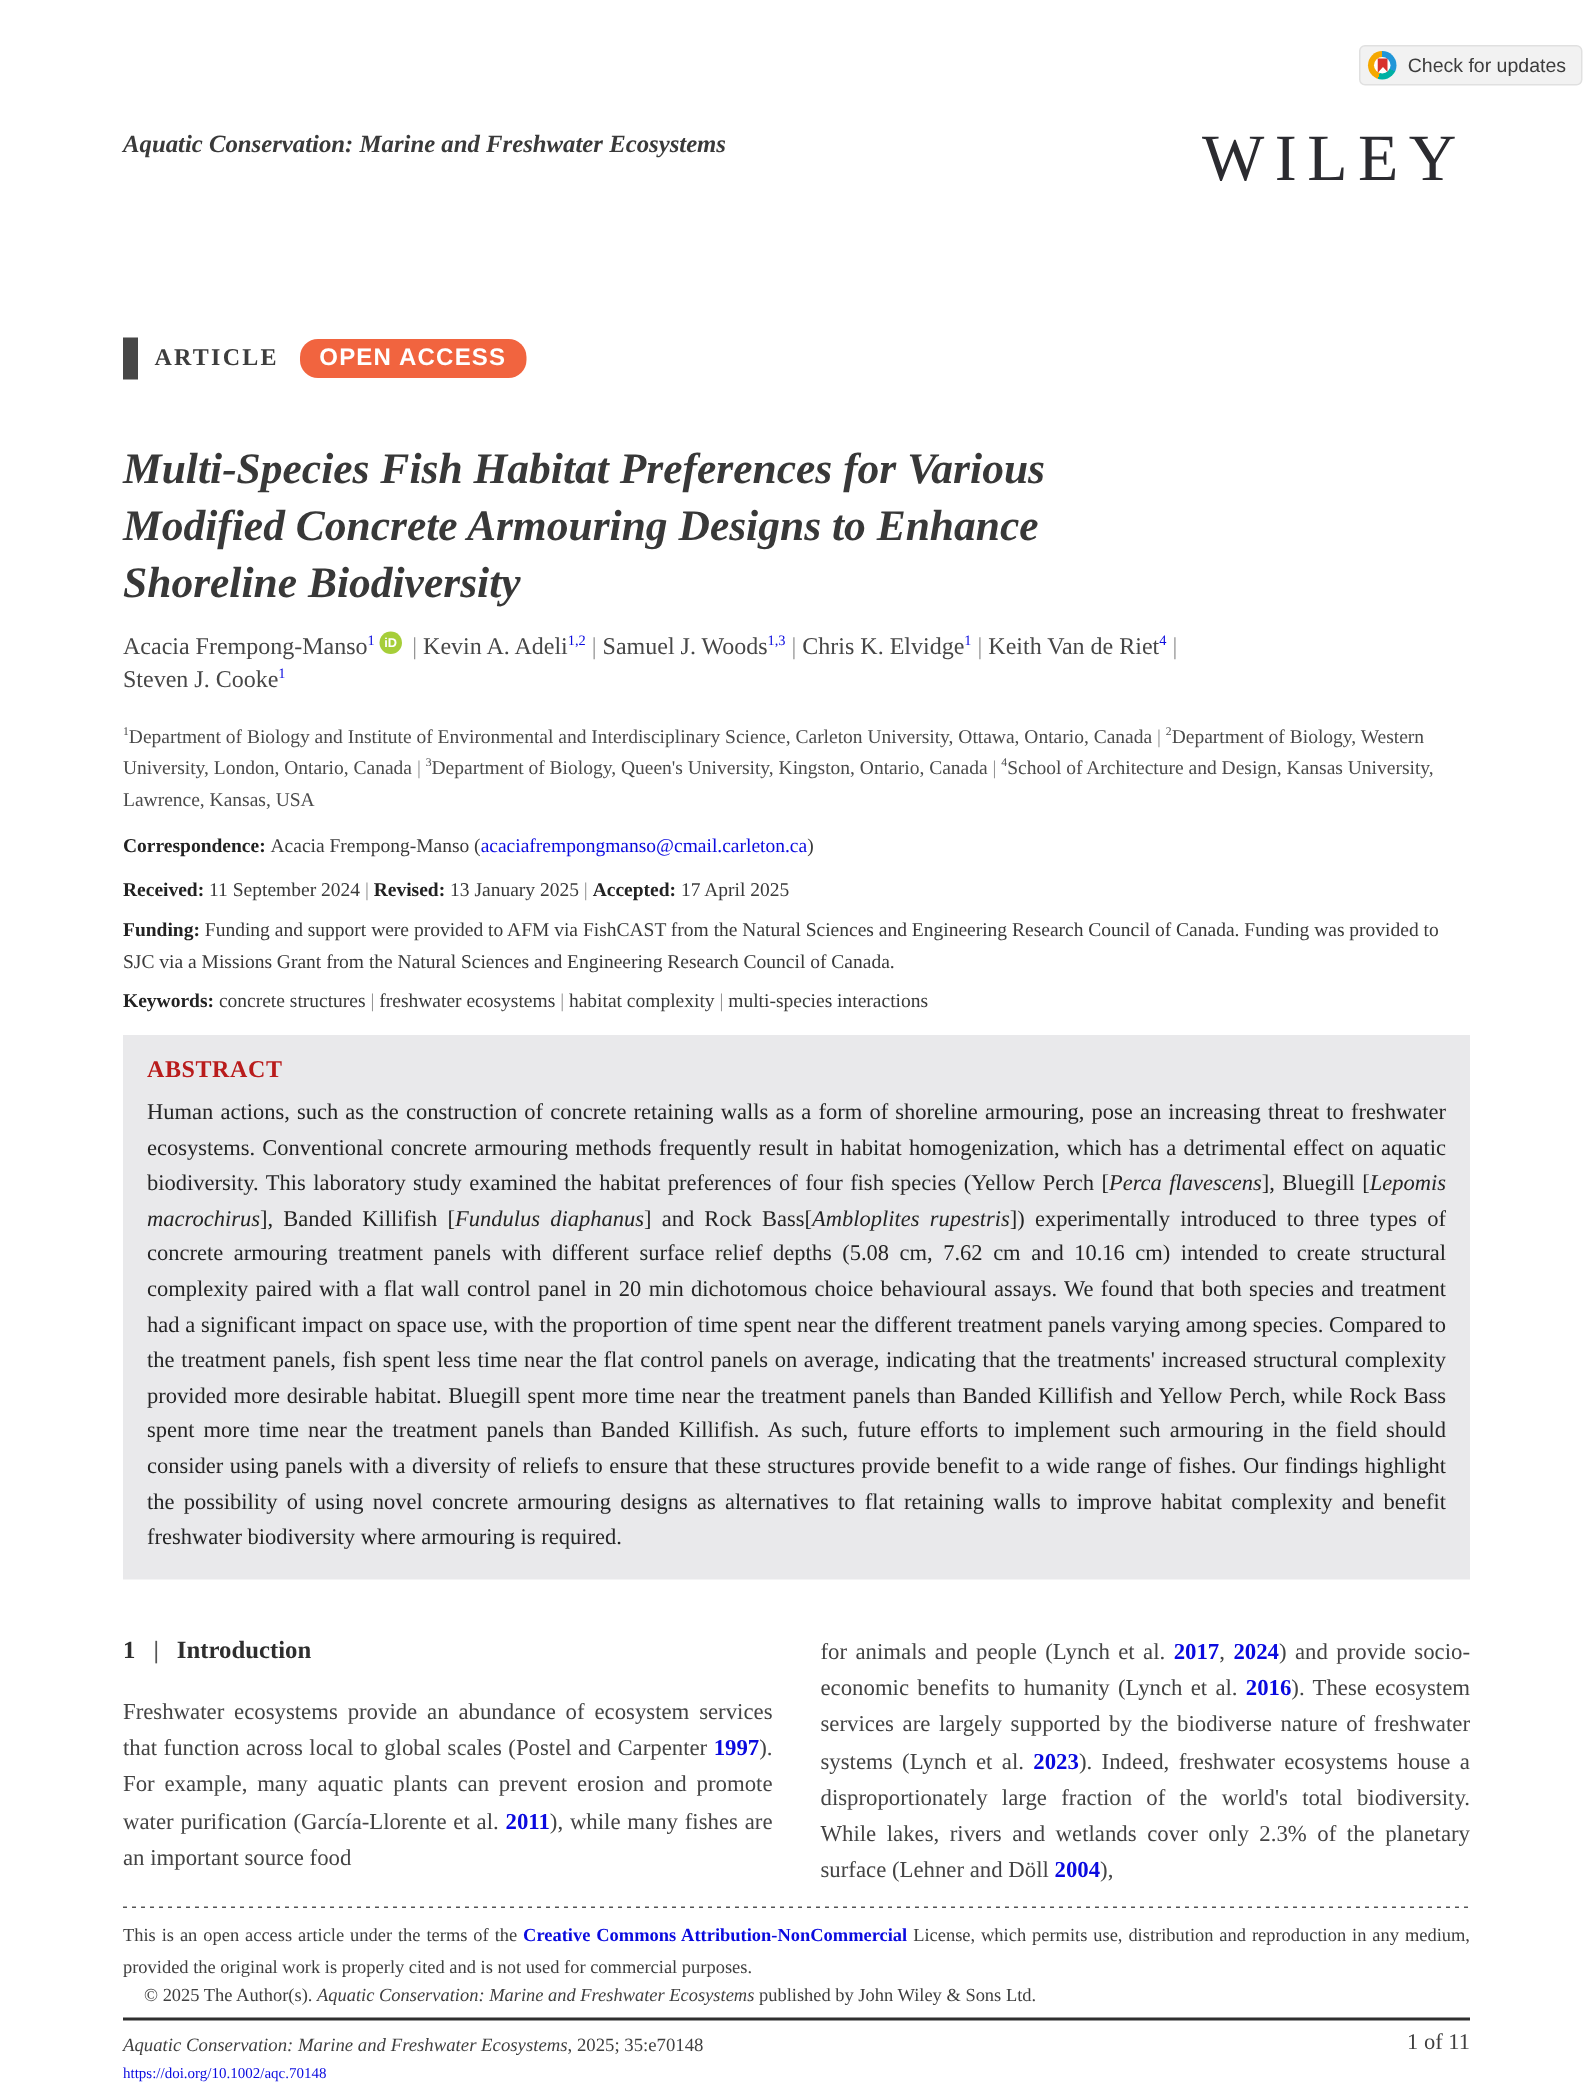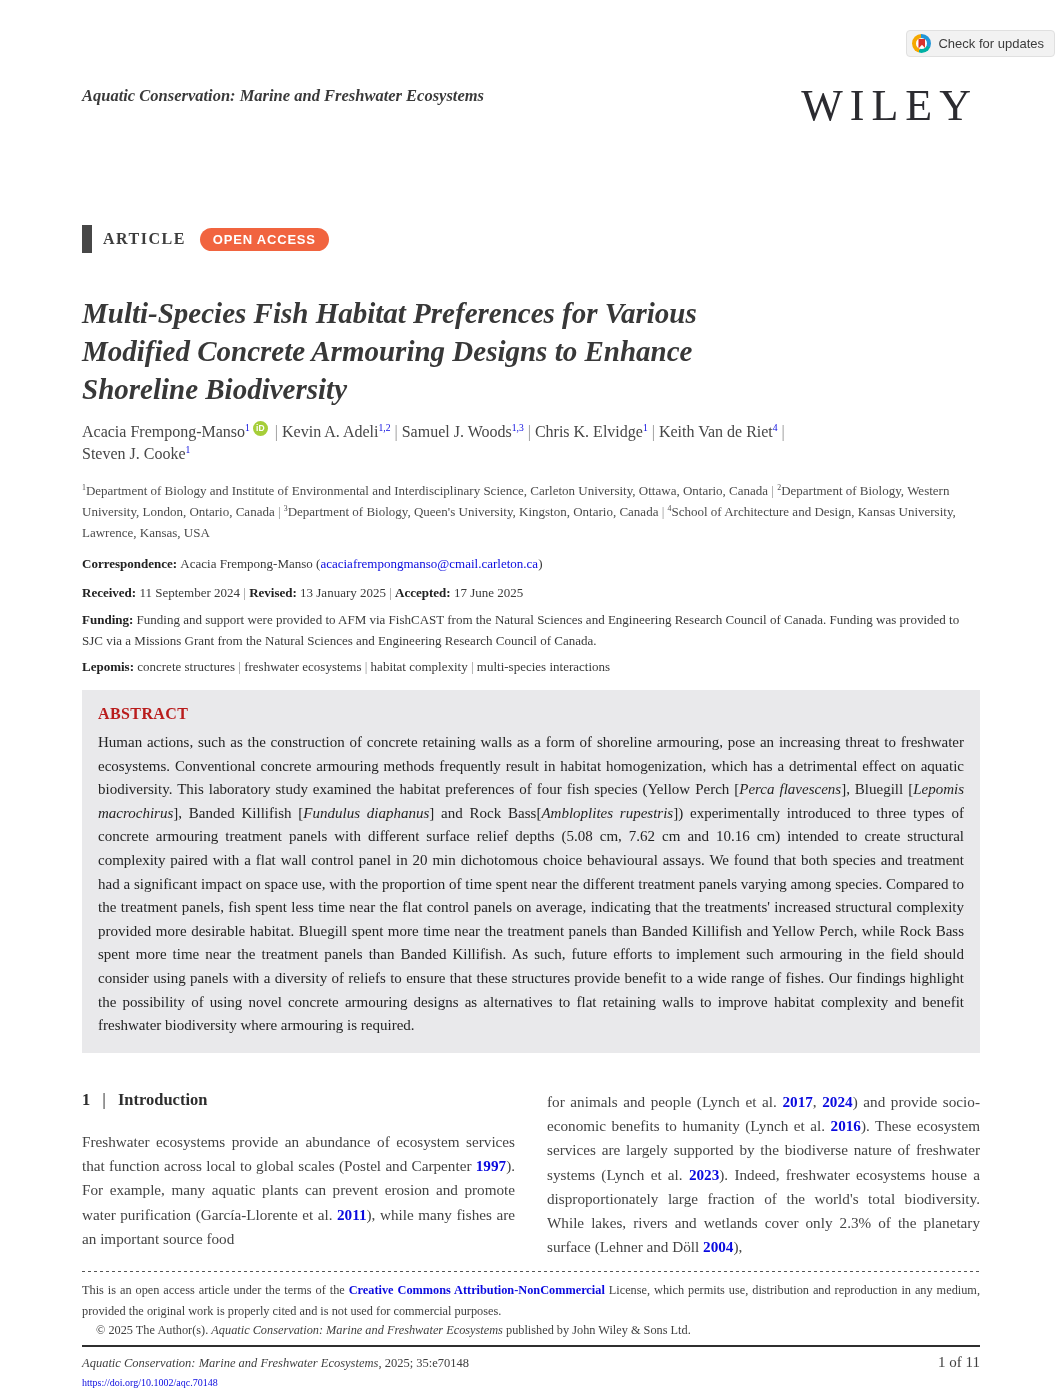--- a/index.html
+++ b/index.html
@@ -25,21 +25,21 @@
 
   
   .journal-name{position:absolute;left:82px;top:58px;font-size:16.5px;font-weight:bold;font-style:italic;color:#3a3a3a;}
   .wiley{position:absolute;right:80px;top:52px;font-size:44px;letter-spacing:7px;color:#2b2b30;}
 
   
   .article-row{position:absolute;left:82px;top:197px;display:flex;align-items:center;}
   .type-marker{width:10px;height:28px;background:#474747;margin-right:11px;}
   .type-label{font-size:16px;font-weight:bold;letter-spacing:1.5px;color:#3d3d3d;}
   .oa-pill{margin-left:14px;background:#f1643f;color:#ffffff;border-radius:12px;padding:4px 13px;
-    font-family:"Liberation Sans", sans-serif;font-size:13px;font-weight:bold;letter-spacing:0.8px;}
+    font-family:"Liberation Sans", sans-serif;font-size:16px;font-weight:bold;letter-spacing:0.8px;}
 
   
   .title{position:absolute;left:82px;top:266px;width:860px;font-size:29px;line-height:38px;
     font-weight:bold;color:#383838;font-style:italic;}
 
   
   .authors{position:absolute;left:82px;top:393px;width:860px;font-size:16px;line-height:22px;color:#474747;}
   .orcid{display:inline-block;width:15px;height:15px;border-radius:50%;background:#a6ce39;color:#ffffff;
     font-family:"Liberation Sans", sans-serif;font-size:8.5px;font-weight:bold;text-align:center;
     line-height:15px;vertical-align:top;margin:0 3px;cursor:pointer;}
@@ -102,23 +102,23 @@
   </div>
 
   <div class="authors">
     <span><span>Acacia Frempong-Manso</span><span class="sup lk">1</span></span><span class="orcid">iD</span><span><span class="g">  |  </span><span>Kevin A. Adeli</span><span class="sup lk">1,2</span><span class="g">  |  </span><span>Samuel J. Woods</span><span class="sup lk">1,3</span><span class="g">  |  </span><span>Chris K. Elvidge</span><span class="sup lk">1</span><span class="g">  |  </span><span>Keith Van de Riet</span><span class="sup lk">4</span><span class="g">  |</span></span><br>
     <span><span>Steven J. Cooke</span><span class="sup lk">1</span></span>
   </div>
 
   <div class="affiliations"><span class="sup">1</span><span>Department of Biology and Institute of Environmental and Interdisciplinary Science, Carleton University, Ottawa, Ontario, Canada</span><span class="g">  |  </span><span class="sup">2</span><span>Department of Biology, Western University, London, Ontario, Canada</span><span class="g">  |  </span><span class="sup">3</span><span>Department of Biology, Queen's University, Kingston, Ontario, Canada</span><span class="g">  |  </span><span class="sup">4</span><span>School of Architecture and Design, Kansas University, Lawrence, Kansas, USA</span></div>
 
   <div class="meta correspondence"><span class="b">Correspondence: </span><span>Acacia Frempong-Manso (</span><span class="lk">acaciafrempongmanso@cmail.carleton.ca</span><span>)</span></div>
-  <div class="meta dates"><span class="b">Received: </span><span>11 September 2024</span><span class="g">  |  </span><span class="b">Revised: </span><span>13 January 2025</span><span class="g">  |  </span><span class="b">Accepted: </span><span>17 June 2025</span></div>
+  <div class="meta dates"><span class="b">Received: </span><span>11 September 2024</span><span class="g">  |  </span><span class="b">Revised: </span><span>13 January 2025</span><span class="g">  |  </span><span class="b">Accepted: </span><span>17 April 2025</span></div>
   <div class="meta funding"><span class="b">Funding: </span><span>Funding and support were provided to AFM via FishCAST from the Natural Sciences and Engineering Research Council of Canada. Funding was provided to SJC via a Missions Grant from the Natural Sciences and Engineering Research Council of Canada.</span></div>
-  <div class="meta keywords"><span class="b">Lepomis: </span><span>concrete structures</span><span class="g"> | </span><span>freshwater ecosystems</span><span class="g"> | </span><span>habitat complexity</span><span class="g"> | </span><span>multi-species interactions</span></div>
+  <div class="meta keywords"><span class="b">Keywords: </span><span>concrete structures</span><span class="g"> | </span><span>freshwater ecosystems</span><span class="g"> | </span><span>habitat complexity</span><span class="g"> | </span><span>multi-species interactions</span></div>
 
   <div class="abstract-box">
     <div class="abstract-heading">ABSTRACT</div>
     <div class="abstract-text"><span>Human actions, such as the construction of concrete retaining walls as a form of shoreline armouring, pose an increasing threat to freshwater ecosystems. Conventional concrete armouring methods frequently result in habitat homogenization, which has a detrimental effect on aquatic biodiversity. This laboratory study examined the habitat preferences of four fish species (Yellow Perch [</span><span class="i">Perca flavescens</span><span>], Bluegill [</span><span class="i">Lepomis macrochirus</span><span>], Banded Killifish [</span><span class="i">Fundulus diaphanus</span><span>] and Rock Bass[</span><span class="i">Ambloplites rupestris</span><span>]) experimentally introduced to three types of concrete armouring treatment panels with different surface relief depths (5.08&nbsp;cm, 7.62&nbsp;cm and 10.16&nbsp;cm) intended to create structural complexity paired with a flat wall control panel in 20&nbsp;min dichotomous choice behavioural assays. We found that both species and treatment had a significant impact on space use, with the proportion of time spent near the different treatment panels varying among species. Compared to the treatment panels, fish spent less time near the flat control panels on average, indicating that the treatments' increased structural complexity provided more desirable habitat. Bluegill spent more time near the treatment panels than Banded Killifish and Yellow Perch, while Rock Bass spent more time near the treatment panels than Banded Killifish. As such, future efforts to implement such armouring in the field should consider using panels with a diversity of reliefs to ensure that these structures provide benefit to a wide range of fishes. Our findings highlight the possibility of using novel concrete armouring designs as alternatives to flat retaining walls to improve habitat complexity and benefit freshwater biodiversity where armouring is required.</span></div>
   </div>
 
   <div class="columns">
     <div class="col">
       <div class="section-heading">
         <span>1</span><span class="sep">|</span><span>Introduction</span>

